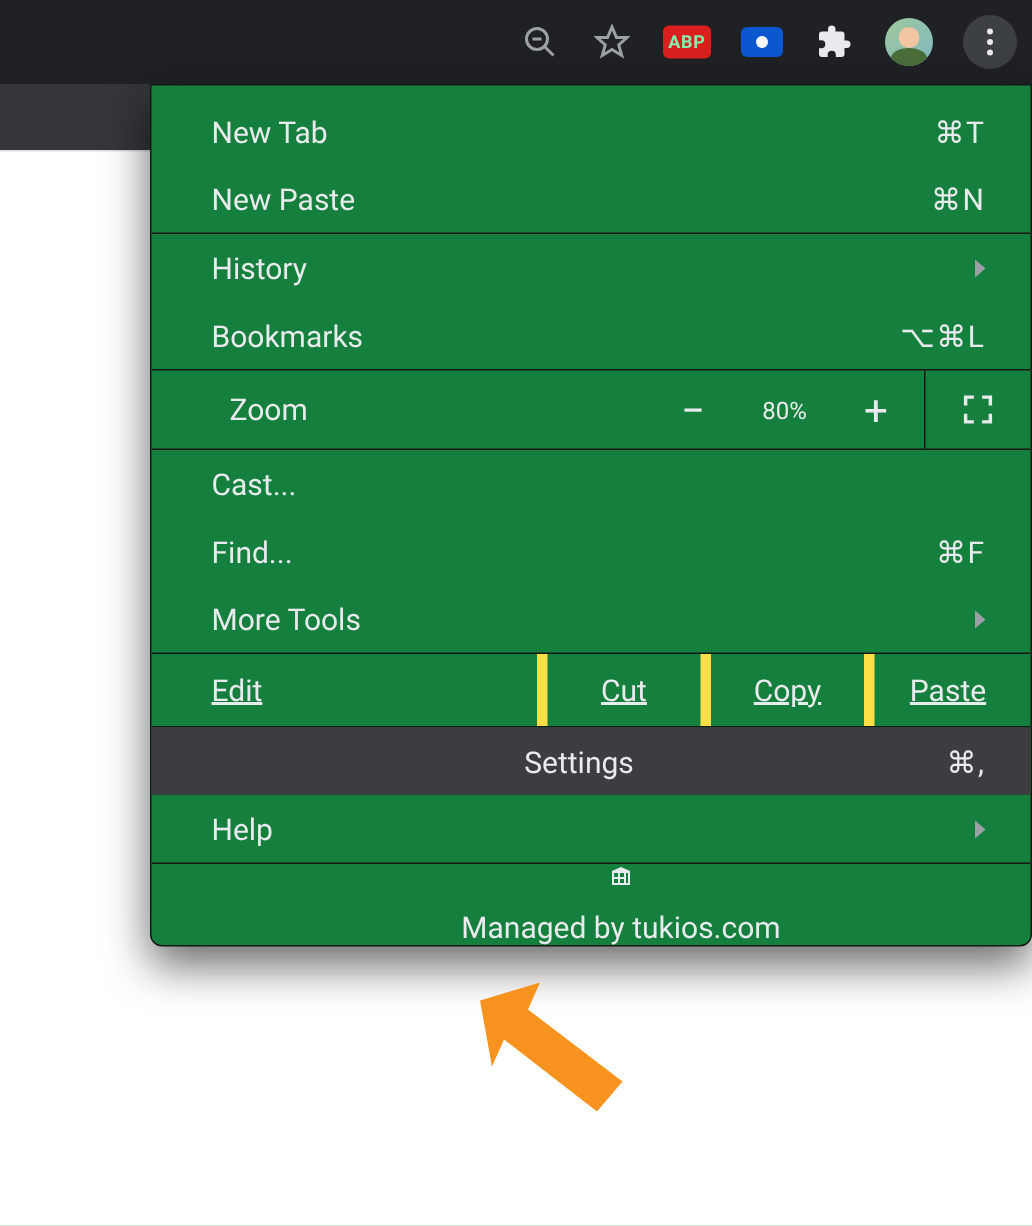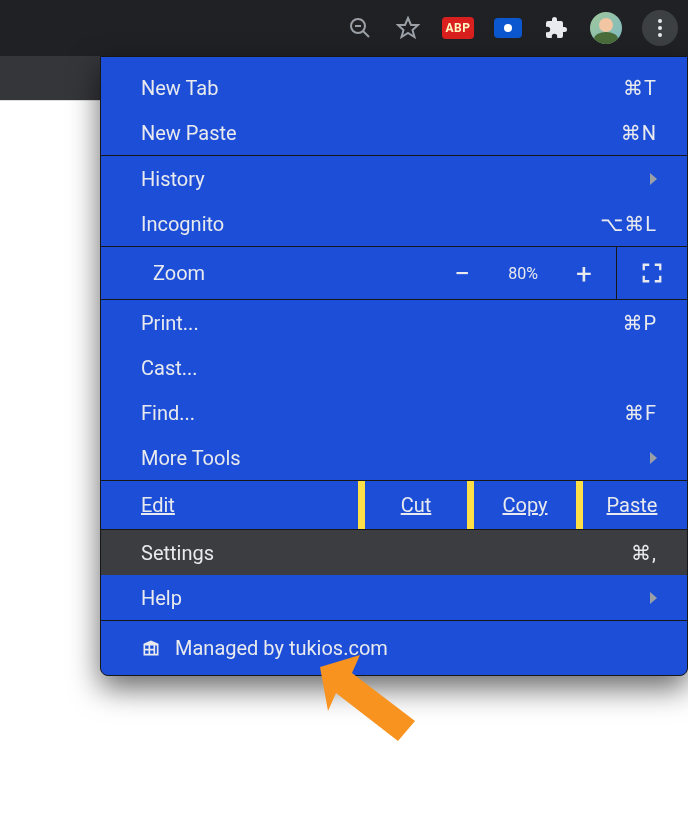--- a/index.html
+++ b/index.html
@@ -35,21 +35,21 @@
     height: 28px;
     display: flex;
     align-items: center;
     justify-content: center;
     color: #9aa0a6;
     cursor: pointer;
   }
   .toolbar-icon svg { width: 24px; height: 24px; }
   .abp {
     background: #d9201f;
-    color: #fef9c3;
+    color: #86efac;
     font-weight: 700;
     font-size: 12px;
     border-radius: 4px;
     width: 32px; height: 22px;
     display:flex;align-items:center;justify-content:center;
     letter-spacing: 0.5px;
   }
   .cam-ext {
     background:#0b57d0;
     width:28px;height:20px;
@@ -93,21 +93,21 @@
     top:100px;left:0;width:688px;bottom:0;background:#fff;
     border-top:1px solid #ddd;
   }
 
   
   .menu {
     position: absolute;
     top: 56px;
     left: 100px;
     width: 586px;
-    background: #1d4ed8;
+    background: #15803d;
     border: 1px solid #171717;
     border-radius: 0 0 8px 8px;
     box-shadow: 0 12px 30px rgba(0,0,0,0.6);
     color: #e8eaed;
     font-size: 20px;
     overflow: hidden;
   }
   .menu-row {
     display:flex;
     align-items:center;
@@ -122,21 +122,21 @@
     position:absolute;
     right:30px;
     top:50%;
     transform:translateY(-50%);
     border-left:7px solid #9aa0a6;
     border-top:6px solid transparent;
     border-bottom:6px solid transparent;
   }
   .menu-row .label{flex:1;}
   .menu-row .accel{color:#e8eaed;font-size:20px;letter-spacing:1px;}
-  .menu-row.highlight{background:#3c3d40;}
+  .menu-row.highlight{background:#3c3d40;text-align:center;}
   .sep{height:1px;background:#171717;}
   
   
   .zoom-row{
     display:flex;align-items:center;height:52px;box-sizing:border-box;
   }
   .zoom-row .zlabel{padding-left:52px;flex:1;}
   .zoom-ctrl{
     display:flex;align-items:center;gap:0;
   }
@@ -155,21 +155,21 @@
   .edit-row{display:flex;height:48px;align-items:stretch;}
   .edit-row .elabel{padding-left:40px;display:flex;align-items:center;flex:1;text-decoration:underline;}
   .ecell{
     border-left:7px solid #fde047;
     display:flex;align-items:center;justify-content:center;
     width:102px;cursor:pointer;text-decoration:underline;
   }
   .ecell:last-child{width:98px;padding-right:6px;}
   
   .managed-row{
-    display:flex;align-items:center;height:54px;padding-left:40px;gap:14px;color:#e8eaed;
+    display:flex;align-items:center;height:54px;padding-left:40px;gap:14px;color:#e8eaed;flex-direction:column;
   }
   .managed-row svg{width:20px;height:20px;fill:#e8eaed;}
   
   
   .arrow {
     position:absolute;
     top: 655px;
     left: 320px;
     width: 120px;
     height: 90px;
@@ -231,21 +231,21 @@
       <span class="label">New Paste</span>
       <span class="accel">⌘N</span>
     </div>
 
     <div class="sep"></div>
 
     <div class="menu-row with-sub">
       <span class="label">History</span>
     </div>
     <div class="menu-row">
-      <span class="label">Incognito</span>
+      <span class="label">Bookmarks</span>
       <span class="accel">⌥⌘L</span>
     </div>
 
     <div class="sep"></div>
 
     <div class="zoom-row">
       <span class="zlabel">Zoom</span>
       <div class="zoom-ctrl">
         <div class="zbtn">−</div>
         <div class="zval">80%</div>
@@ -254,24 +254,20 @@
           <svg viewBox="0 0 24 24">
               <path d="M3 9V3h6M21 9V3h-6M3 15v6h6M21 15v6h-6"></path>
             </svg>
         </div>
       </div>
     </div>
 
     <div class="sep"></div>
 
     <div class="menu-row">
-      <span class="label">Print...</span>
-      <span class="accel">⌘P</span>
-    </div>
-    <div class="menu-row">
       <span class="label">Cast...</span>
     </div>
     <div class="menu-row">
       <span class="label">Find...</span>
       <span class="accel">⌘F</span>
     </div>
     <div class="menu-row with-sub">
       <span class="label">More Tools</span>
     </div>
 

